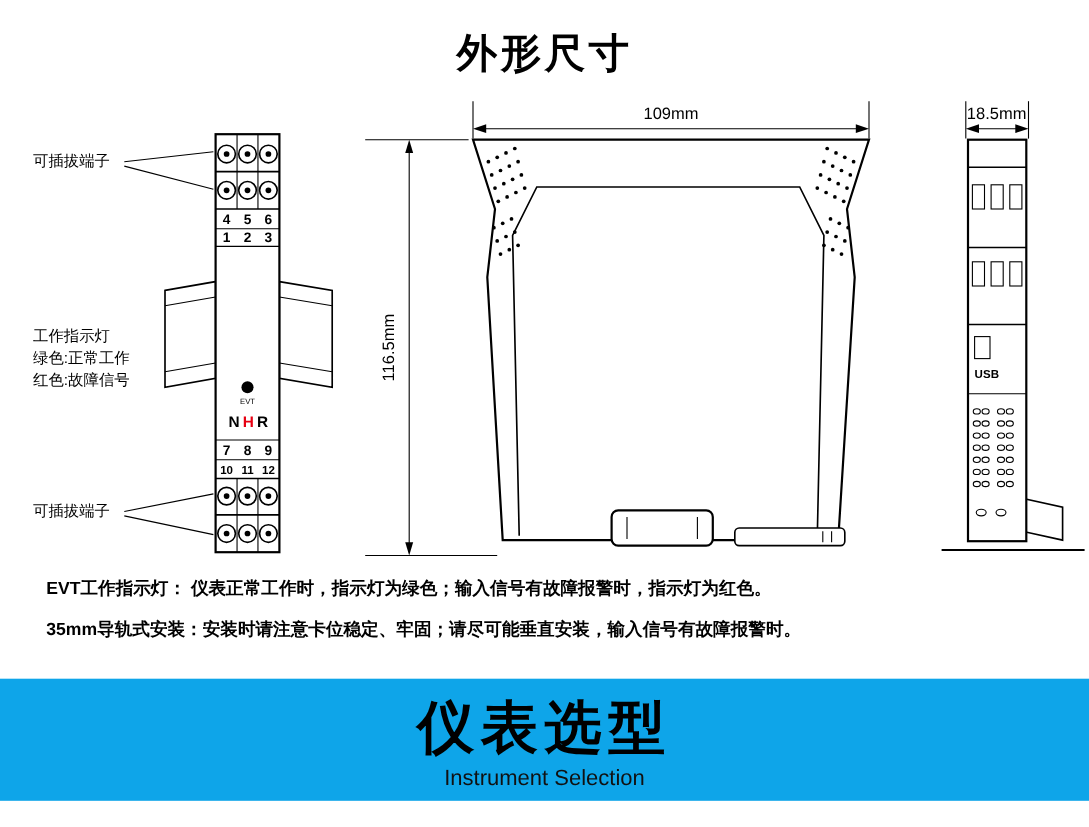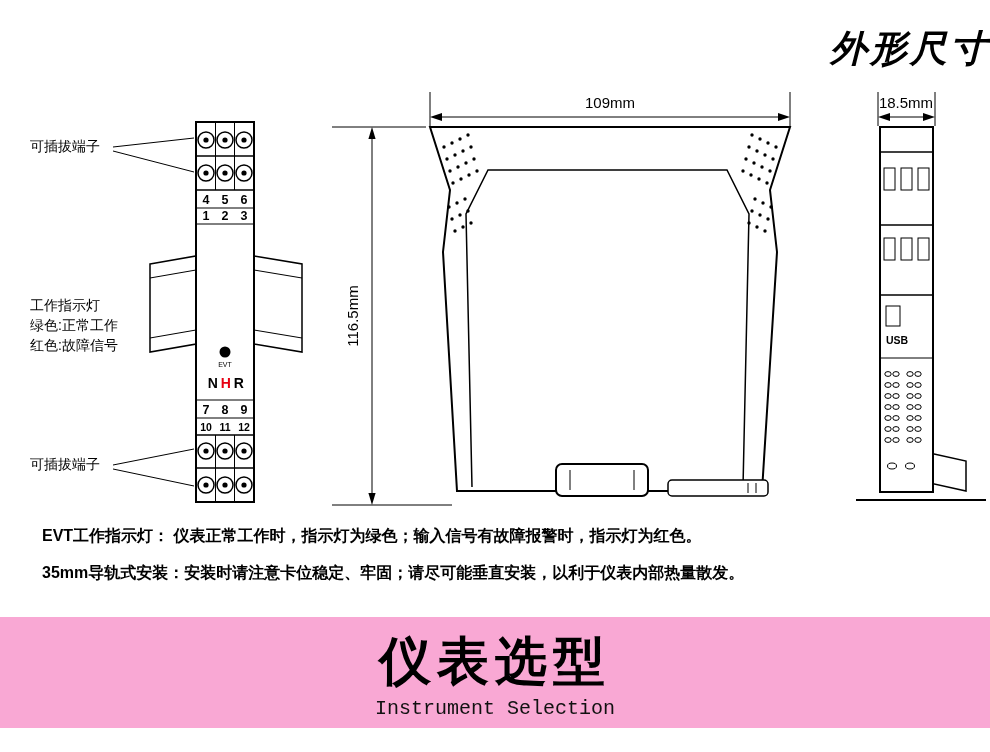--- a/index.html
+++ b/index.html
@@ -1,37 +1,37 @@
 <!DOCTYPE html>
 <html><head>
 <meta charset="utf-8">
 <style>
   html,body{margin:0;padding:0;background:#fff;}
   .page{position:relative;width:990px;height:752px;background:#ffffff;overflow:hidden;
         font-family:"Liberation Sans",sans-serif;color:#000;}
-  .title{position:absolute;top:24px;left:0;width:100%;text-align:right;
-         font-size:37px;font-weight:bold;letter-spacing:3px;font-style:italic;}
+  .title{position:absolute;top:24px;left:0;width:100%;text-align:center;
+         font-size:37px;font-weight:bold;letter-spacing:3px;}
   svg.diagram{position:absolute;top:0;left:0;}
   svg text{font-family:"Liberation Sans",sans-serif;fill:#000;}
   .dim{font-size:15px;}
   .cjk{font-size:14px;}
   .digit{font-size:12.5px;font-weight:bold;}
   .digit-sm{font-size:10.5px;font-weight:bold;}
   .tiny{font-size:7px;}
   .logo{font-size:14px;font-weight:bold;letter-spacing:0.5px;}
   .usb{font-size:10.5px;font-weight:bold;}
   .ln{stroke:#000;stroke-width:1.5;fill:none;}
   .ln2{stroke:#000;stroke-width:2;fill:none;}
   .thin{stroke:#000;stroke-width:1;fill:none;}
   .wfill{fill:#fff;}
   .notes{position:absolute;left:42px;top:517px;width:930px;font-size:16px;
          font-weight:bold;line-height:37px;}
   .note-line{white-space:nowrap;}
   .banner{position:absolute;left:0;top:617px;width:990px;height:111px;
-          background:#f9a8d4;text-align:center;font-family:Liberation Mono, monospace;}
+          background:#0ea5e9;text-align:center;}
   .banner-title{font-size:52px;font-weight:bold;margin:10px 0 0 0;letter-spacing:6px;}
   .banner-sub{font-size:20px;margin-top:0;color:#111;text-align:center;}
 </style>
 </head>
 <body>
 
 <div class="page">
 
   <div class="title">外形尺寸</div>
 
@@ -259,21 +259,21 @@
 
       <ellipse class="thin" cx="892" cy="466" rx="4.5" ry="3"></ellipse>
       <ellipse class="thin" cx="910" cy="466" rx="4.5" ry="3"></ellipse>
 
       <line class="ln2" x1="856" y1="500" x2="986" y2="500"></line>
     </g>
   </svg>
 
   <div class="notes">
     <div class="note-line">EVT工作指示灯： 仪表正常工作时，指示灯为绿色；输入信号有故障报警时，指示灯为红色。</div>
-    <div class="note-line">35mm导轨式安装：安装时请注意卡位稳定、牢固；请尽可能垂直安装，以利于仪表内部热量散发。</div>
+    <div class="note-line">35mm导轨式安装：安装时请注意卡位稳定、牢固；请尽可能垂直安装，输入信号有故障报警时。</div>
   </div>
 
   <div class="banner">
     <div class="banner-title">仪表选型</div>
     <div class="banner-sub">Instrument Selection</div>
   </div>
 
 </div>
 
 </body></html>

